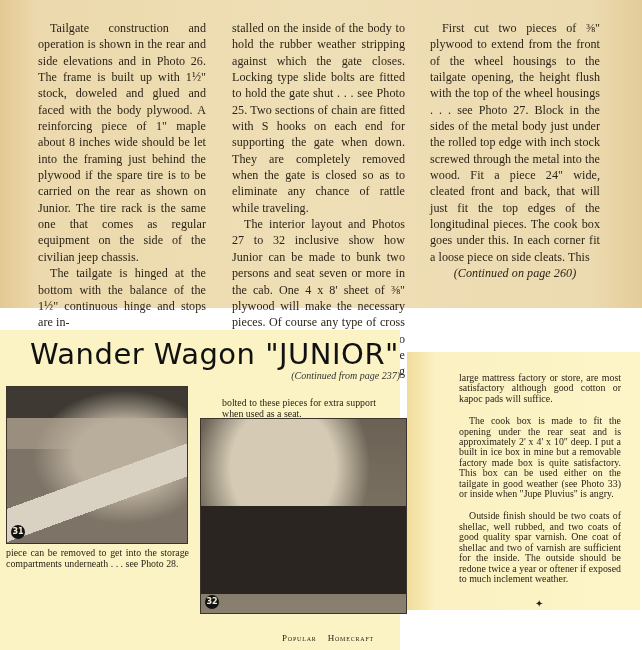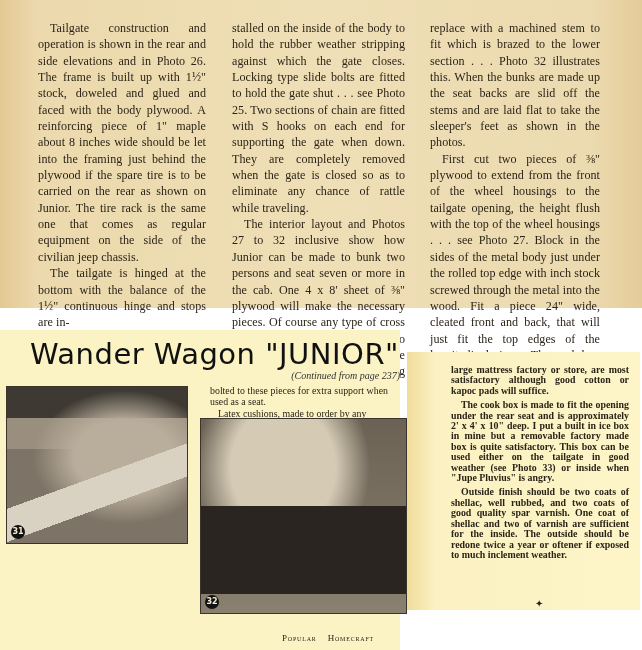--- a/index.html
+++ b/index.html
@@ -51,60 +51,59 @@
   }
   .photo-num {
     position:absolute; left:4px; bottom:4px; width:14px; height:14px; border-radius:50%;
     background:#111; color:#f4ecd5; font-family:"DejaVu Sans", sans-serif; font-size:8px;
     font-weight:bold; text-align:center; line-height:14px;
   }
   .bl-text-right {
     position:absolute; left:210px; top:385px; width:178px;
     font-size:9.9px; line-height:11.3px; color:#2a2418; text-align:justify;
   }
-  .bl-text-right p { margin:0; }
+  .bl-text-right p { margin:12px; }
   .bl-text-right p.ind { text-indent:8px; }
   .bl-text-left {
     position:absolute; left:6px; top:547px; width:183px;
     font-size:9.9px; line-height:11.3px; color:#2a2418; text-align:justify;
   }
   .bl-text-left p { margin:0; }
   .bl-text-left p.ind { text-indent:8px; }
   .footer-pub {
     position:absolute; left:282px; top:633px; font-size:9px; font-variant:small-caps;
     letter-spacing:0.8px; color:#2a2418; word-spacing:8px;
   }
 
   .br-panel {
     position:absolute; left:407px; top:352px; width:233px; height:258px;
     background:linear-gradient(90deg,#f1dc9b 0%,#fbf1c2 12%,#fdf5c8 100%);
   }
   .br-text {
     position:absolute; left:447px; top:361px; width:186px;
     font-size:9.9px; line-height:10.4px; color:#2a2418; text-align:justify;
   }
-  .br-text p { margin:4px;font-weight:bold; }
+  .br-text p { margin:12px; }
   .br-text p.ind { text-indent:10px; }
   .end-mark { position:absolute; left:535px; top:598px; font-size:10px; color:#222; }
 </style>
 </head>
 <body>
 
 <div class="top-panel"></div>
 <div class="top-col col1">
   <p class="ind">Tailgate construction and operation is shown in the rear and side elevations and in Photo 26. The frame is built up with 1½" stock, doweled and glued and faced with the body plywood. A reinforcing piece of 1" maple about 8 inches wide should be let into the framing just behind the plywood if the spare tire is to be carried on the rear as shown on Junior. The tire rack is the same one that comes as regular equipment on the side of the civilian jeep chassis.</p>
   <p class="ind">The tailgate is hinged at the bottom with the balance of the 1½" continuous hinge and stops are in-</p>
 </div>
 <div class="top-col col2">
   <p>stalled on the inside of the body to hold the rubber weather stripping against which the gate closes. Locking type slide bolts are fitted to hold the gate shut . . . see Photo 25. Two sections of chain are fitted with S hooks on each end for supporting the gate when down. They are completely removed when the gate is closed so as to eliminate any chance of rattle while traveling.</p>
   <p class="ind">The interior layout and Photos 27 to 32 inclusive show how Junior can be made to bunk two persons and seat seven or more in the cab. One 4 x 8' sheet of ⅜" plywood will make the necessary pieces. Of course any type of cross seating arrangement can be used to suit the builder's fancy but the one shown makes a real "Wandering wagon" out of the job.</p>
   <p class="ind">First cut the seat backs off and</p>
 </div>
 <div class="top-col col3">
-  <p>replace with a machined stem to fit which is brazed to the lower section . . . Photo 32 illustrates this. When the bunks are made up the seat backs are slid off the stems and are laid flat to take the sleeper's feet as shown in the photos.</p>
   <p class="ind">First cut two pieces of ⅜" plywood to extend from the front of the wheel housings to the tailgate opening, the height flush with the top of the wheel housings . . . see Photo 27. Block in the sides of the metal body just under the rolled top edge with inch stock screwed through the metal into the wood. Fit a piece 24" wide, cleated front and back, that will just fit the top edges of the longitudinal pieces. The cook box goes under this. In each corner fit a loose piece on side cleats. This</p>
   <p class="cont">(Continued on page 260)</p>
 </div>
 
 <div class="bl-panel"></div>
 <div class="title">Wander Wagon "JUNIOR"</div>
 <div class="subtitle">(Continued from page 237)</div>
 
 <div class="photo photo31">
   <span class="photo-num">31</span>
@@ -113,20 +112,21 @@
 <div class="bl-text-right">
   <p>bolted to these pieces for extra support when used as a seat.</p>
   <p class="ind">Latex cushions, made to order by any</p>
 </div>
 
 <div class="photo photo32">
   <span class="photo-num">32</span>
 </div>
 
 <div class="bl-text-left">
+  <p>piece can be removed to get into the storage compartments underneath . . . see Photo 28.</p>
 </div>
 
 <div class="footer-pub">Popular Homecraft</div>
 
 <div class="br-panel"></div>
 <div class="br-text">
   <p>large mattress factory or store, are most satisfactory although good cotton or kapoc pads will suffice.</p>
   <p class="ind">The cook box is made to fit the opening under the rear seat and is approximately 2' x 4' x 10" deep. I put a built in ice box in mine but a removable factory made box is quite satisfactory. This box can be used either on the tailgate in good weather (see Photo 33) or inside when "Jupe Pluvius" is angry.</p>
   <p class="ind">Outside finish should be two coats of shellac, well rubbed, and two coats of good quality spar varnish. One coat of shellac and two of varnish are sufficient for the inside. The outside should be redone twice a year or oftener if exposed to much inclement weather.</p>
 </div>

